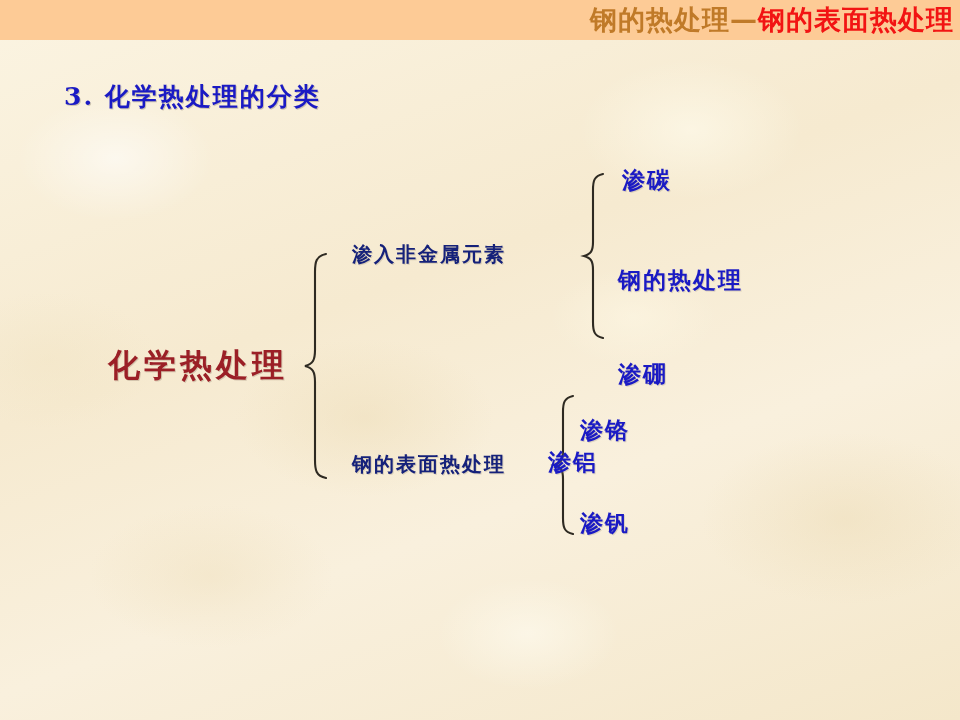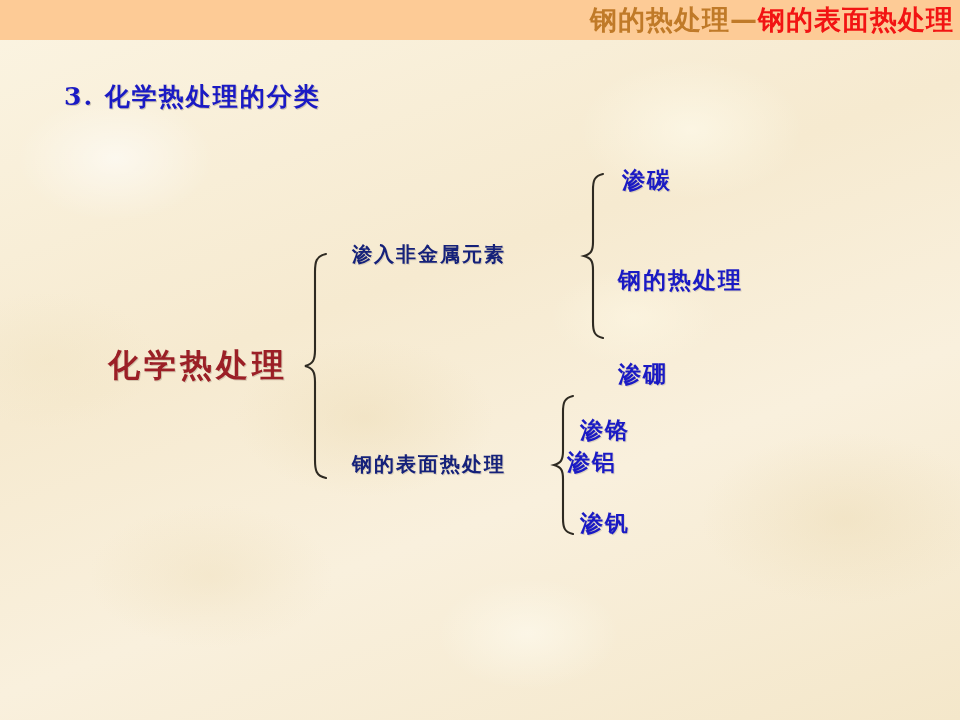--- a/index.html
+++ b/index.html
@@ -95,21 +95,21 @@
   .leaf-node {
     font-size: 23px;
     color: #1a1ac4;
     text-shadow: 1px 1px 0 rgba(150,140,120,0.28);
   }
   #leaf-carburize   { left: 622px; top: 165px; }
   #leaf-nitride     { left: 618px; top: 215px; }
   #leaf-carbonitride{ left: 618px; top: 265px; }
   #leaf-boronize    { left: 618px; top: 314px; margin-top: 45px; }
   #leaf-chromize    { left: 580px; top: 395px; margin-top: 20px; }
-  #leaf-aluminize   { left: 567px; top: 447px; }
+  #leaf-aluminize   { left: 548px; top: 447px; }
   #leaf-vanadize    { left: 580px; top: 508px; }
 
   
   .brace {
     position: absolute;
     overflow: visible;
   }
   .brace path {
     fill: none;
     stroke: #2e2a22;

